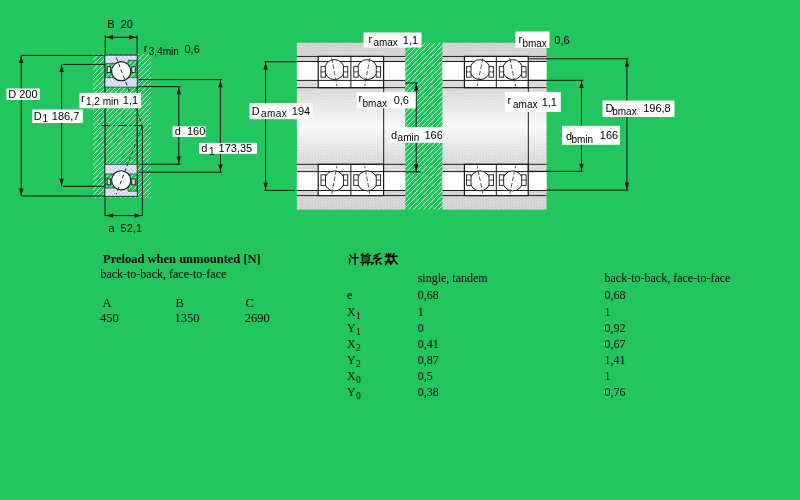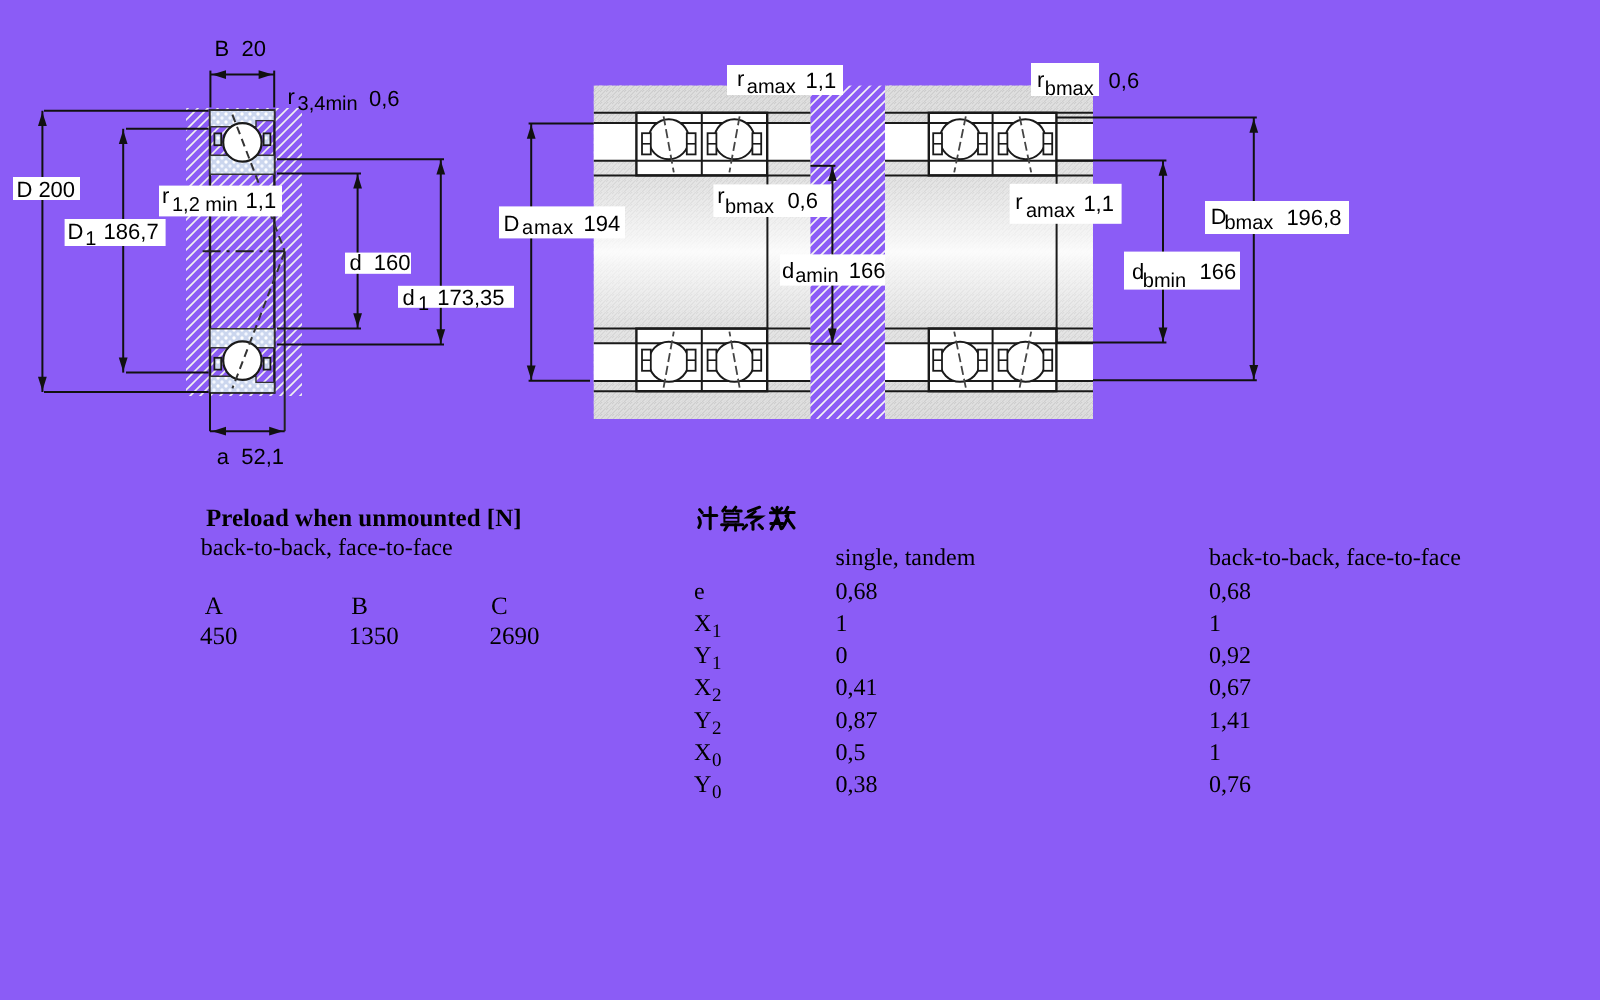--- a/index.html
+++ b/index.html
@@ -1,16 +1,16 @@
 <!DOCTYPE html>
 <html><head>
 <meta charset="utf-8">
 <style>
   html,body{margin:0;padding:0;background:#fff;}
-  #page{position:relative;width:800px;height:500px;background:#8b5cf6;overflow:hidden;
+  #page{position:relative;width:800px;height:500px;background:#22c55e;overflow:hidden;
         font-family:"Liberation Sans", sans-serif;}
   svg text{white-space:pre;}
 </style>
 </head>
 <body>
 <div id="page">
 <svg width="800" height="500" viewBox="0 0 800 500">
 <defs>
 
   <pattern id="bluedot" width="4" height="4" patternUnits="userSpaceOnUse">

